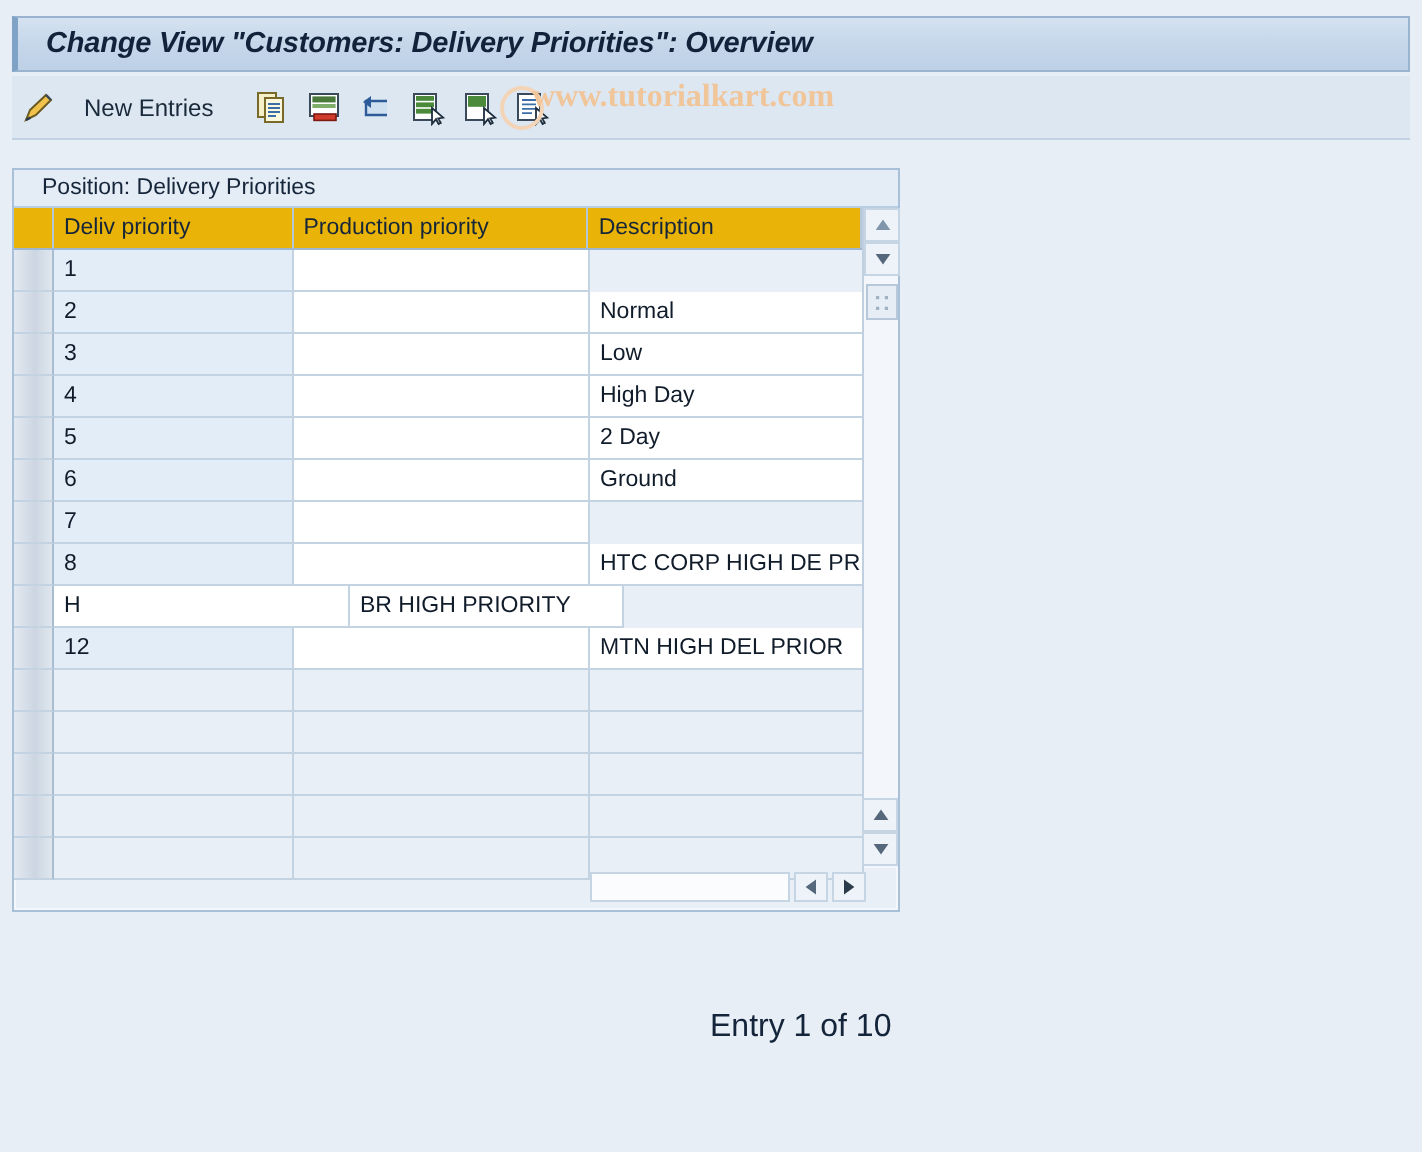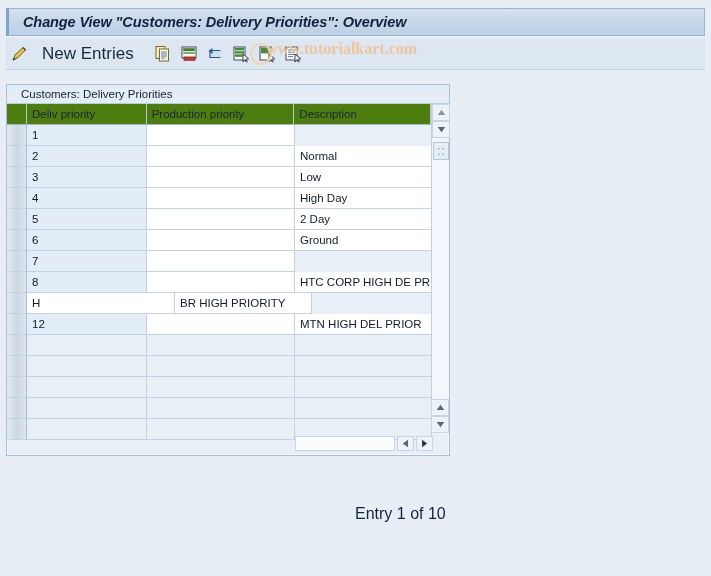--- a/index.html
+++ b/index.html
@@ -45,21 +45,21 @@
     display: flex; align-items: center;
     border-bottom: 1px solid #c2d2e3;
   }
   .tb-item {
     display: flex; align-items: center;
     height: 26px;
     padding: 0 4px;
     cursor: default;
   }
   .tb-label {
-    font-size: 17px;
+    font-size: 12px;
     color: #1a2a3a;
     padding: 0 6px;
     white-space: nowrap;
   }
   .tb-gap { width: 6px; }
   .icon16 { width: 18px; height: 18px; display: block; }
 
   
   .watermark {
     position: absolute;
@@ -110,21 +110,21 @@
     height: 21px;
     background: #dfe8f2;
     border-bottom: 1px solid #9fb6cd;
   }
   .hcell {
     border-right: 1px solid #b5c7da;
     font-size: 11.5px;
     color: #15263a;
     display: flex; align-items: center;
     padding-left: 5px;
-    background: #4d7c0f;
+    background: #eab308;
     overflow: hidden;
     white-space: nowrap;
   }
   .hsel   { width: 20px; padding-left: 0; }
   .hconf  { width: 18px; padding: 0; justify-content: center; border-right: none; }
   .c-key  { width: 120px; }
   .c-prod { width: 148px; }
   .c-desc { width: 137px; border-right: 1px solid #b5c7da; }
 
   .rows { position: relative; }
@@ -304,21 +304,21 @@
         <path d="M4 5h7M4 7.2h7M4 9.4h7M4 11.6h5" stroke="#3b6ea8" stroke-width="0.9"></path>
         <path d="M11 9 L11 17 L13 14.6 L14.3 17 L15.4 16.4 L14.1 14.2 L16.6 13.8 Z" fill="#ffffff" stroke="#1d2d3d" stroke-width="0.9"></path>
       </svg>
     </div>
   </div>
 
   <div class="wm-ring"></div>
   <div class="watermark">www.tutorialkart.com</div>
 
   <div class="panel">
-    <div class="panel-title">Customers: Delivery Priorities</div>
+    <div class="panel-title">Position: Delivery Priorities</div>
 
     <div class="grid-wrap">
 
       <div class="grid-head">
         <div class="hcell hsel"></div>
         <div class="hcell c-key">Deliv priority</div>
         <div class="hcell c-prod">Production priority</div>
         <div class="hcell c-desc">Description</div>
         <div class="hcell hconf">
           <svg width="15" height="15" viewBox="0 0 15 15">

